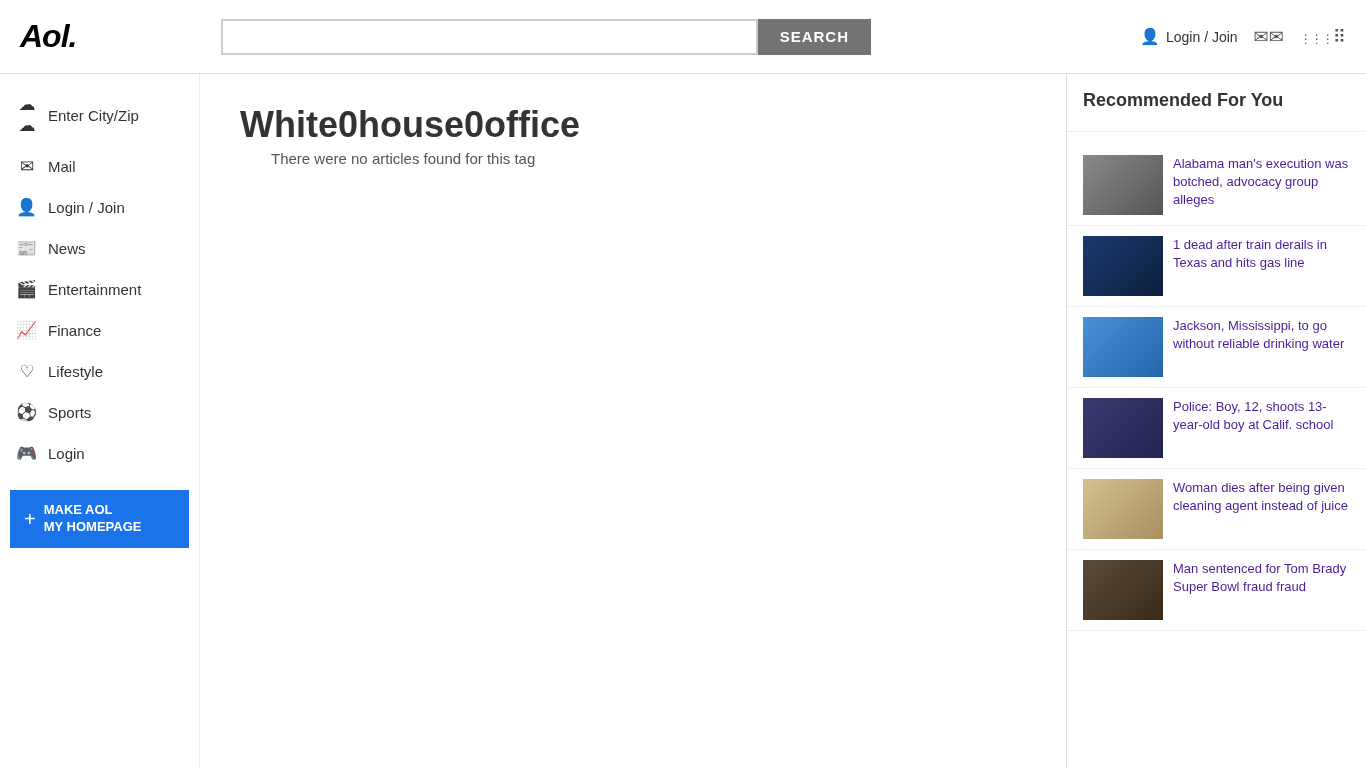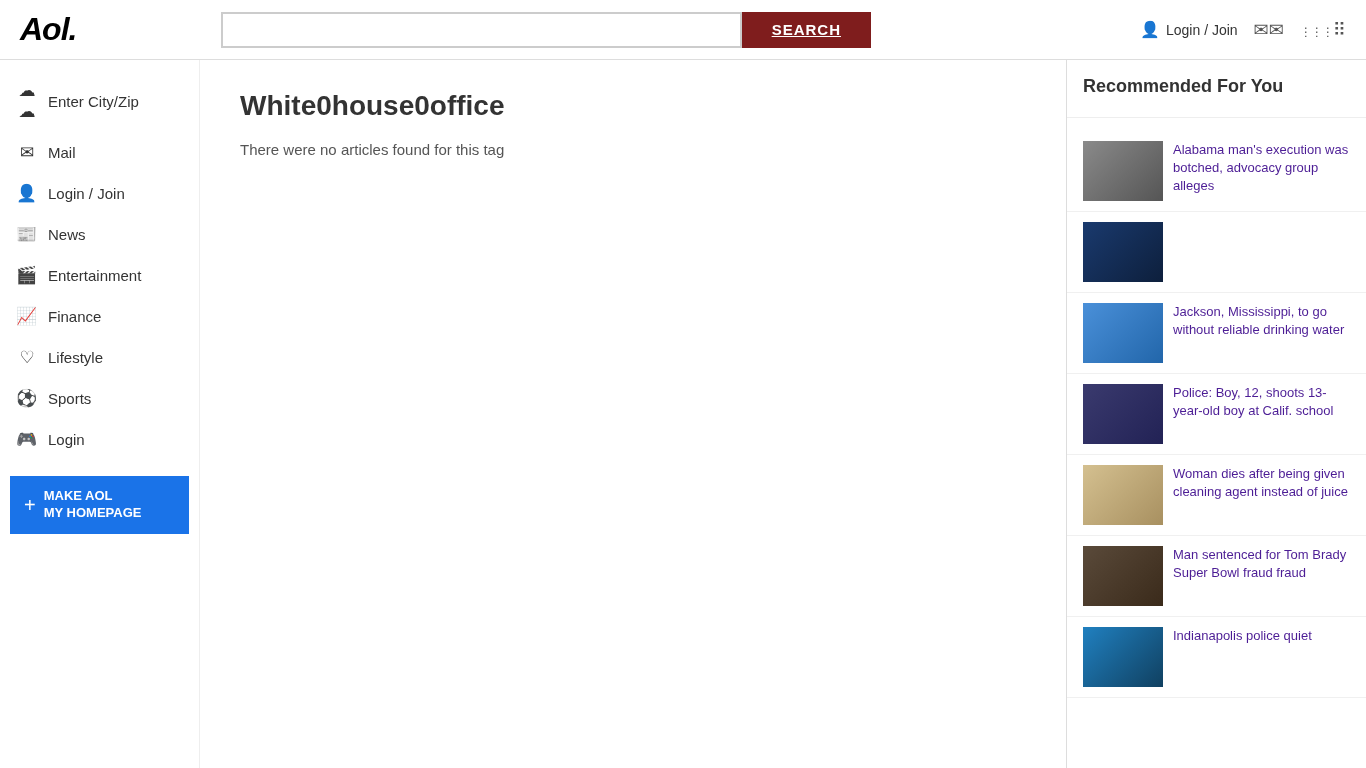--- a/index.html
+++ b/index.html
@@ -5,21 +5,21 @@
     * { margin: 0; padding: 0; box-sizing: border-box; }
     body { font-family: Arial, sans-serif; background: #fff; color: #333; font-size: 14px; }
 
     
     .header {
       display: flex;
       align-items: center;
       padding: 10px 20px;
       border-bottom: 1px solid #ddd;
       gap: 20px;
-      height: 60px;
+      height: 74px;
     }
     .logo {
       font-size: 32px;
       font-weight: 900;
       color: #000;
       font-style: italic;
       letter-spacing: -1px;
       text-decoration: none;
       white-space: nowrap;
     }
@@ -30,29 +30,28 @@
       margin: 0 auto;
     }
     .search-input {
       flex: 1;
       border: 2px solid #ccc;
       padding: 8px 12px;
       font-size: 14px;
       outline: none;
     }
     .search-button {
-      background: #7f1d1d;
+      background: #737373;
       color: #fff;
       border: none;
-      padding: 8px 30px;
+      padding: 8px 22px;
       font-size: 15px;
       font-weight: bold;
       cursor: pointer;
       letter-spacing: 1px;
-      text-decoration: underline;
     }
     .header-right {
       display: flex;
       align-items: center;
       gap: 16px;
       margin-left: auto;
       white-space: nowrap;
     }
     .header-login {
       display: flex;
@@ -115,27 +114,28 @@
       font-size: 20px;
       font-weight: 300;
     }
 
     
     .main-content {
       flex: 1;
       padding: 30px 40px;
     }
     .page-tag-title {
-      font-size: 28px;
-      font-weight: bold;
-      margin-bottom: 19px;
+      font-size: 36px;
+      font-weight: bold;
+      margin-bottom: 4px;
     }
     .no-articles-msg {
       font-size: 15px;
       color: #555;
+      margin-left: 31px;
     }
 
     
     .right-panel {
       width: 300px;
       min-width: 300px;
       border-left: 1px solid #ddd;
       padding: 16px 0;
     }
     .recommended-title {
@@ -257,37 +257,34 @@
 
   <aside class="right-panel">
     <div class="recommended-title">Recommended For You</div>
     <div id="rec-list">
         <div class="rec-item">
           <div class="rec-thumb thumb-1"></div>
           <div class="rec-text">Alabama man's execution was botched, advocacy group alleges</div>
         </div>
         <div class="rec-item">
           <div class="rec-thumb thumb-2"></div>
+          <div class="rec-text">1 dead after train derails in Texas and hits gas line</div>
         </div>
         <div class="rec-item">
           <div class="rec-thumb thumb-3"></div>
           <div class="rec-text">Jackson, Mississippi, to go without reliable drinking water</div>
         </div>
         <div class="rec-item">
           <div class="rec-thumb thumb-4"></div>
           <div class="rec-text">Police: Boy, 12, shoots 13-year-old boy at Calif. school</div>
         </div>
         <div class="rec-item">
           <div class="rec-thumb thumb-5"></div>
           <div class="rec-text">Woman dies after being given cleaning agent instead of juice</div>
         </div>
         <div class="rec-item">
           <div class="rec-thumb thumb-6"></div>
           <div class="rec-text">Man sentenced for Tom Brady Super Bowl fraud fraud</div>
         </div>
-        <div class="rec-item">
-          <div class="rec-thumb thumb-8"></div>
-          <div class="rec-text">Indianapolis police quiet</div>
-        </div>
       </div>
   </aside>
 
 </div>
 
 </body></html>

